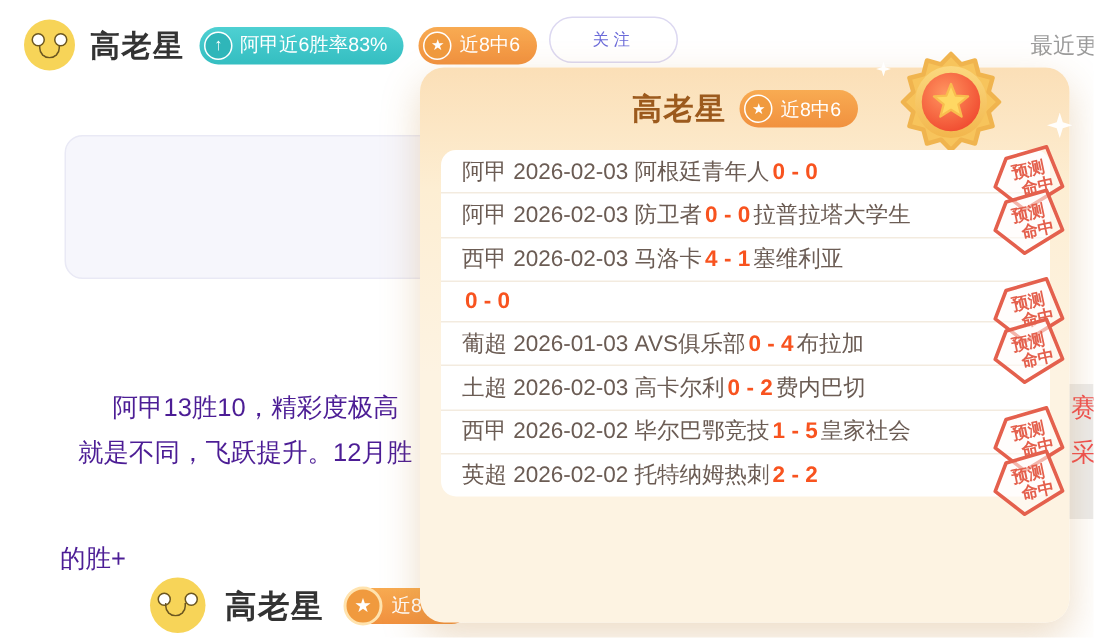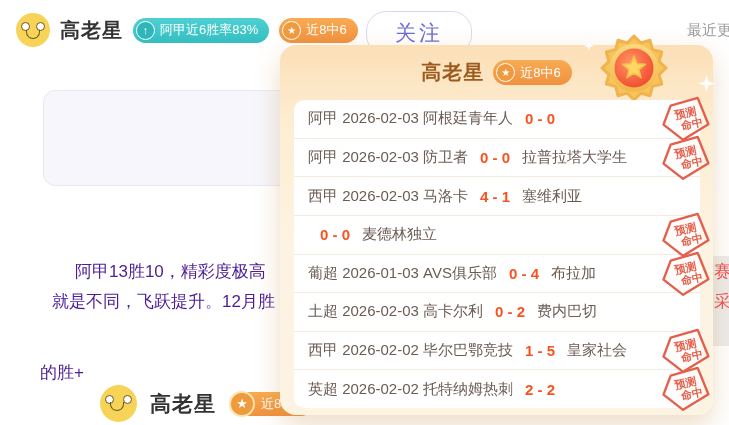--- a/index.html
+++ b/index.html
@@ -19,21 +19,21 @@
   .uname { font-size:20px; font-weight:700; color:#333; letter-spacing:1px; }
   .pill { display:inline-flex; align-items:center; gap:5px; color:#fff; font-size:13px;
     border-radius:999px; padding:3px 11px 3px 3px; white-space:nowrap; }
   .pill.teal { background:linear-gradient(180deg,#4ed0d2,#34bec1); }
   .pill.orange { background:linear-gradient(180deg,#f8ab52,#f1913f); }
   .picon { width:19px; height:19px; border-radius:50%; display:flex; align-items:center;
     justify-content:center; font-size:11px; color:#fff; border:1.5px solid #fff; }
   .picon.arrow { background:#2fb6b9; }
   .picon.star { background:#f09a3e; font-size:10px; }
   .follow-btn { position:absolute; left:366px; top:11px; background:#fff; border:1px solid #dcd8f1;
-    border-radius:20px; color:#6b6bd9; font-size:21px; padding:7px 28px; letter-spacing:3px; cursor:pointer; }
+    border-radius:20px; color:#6b6bd9; font-size:11px; padding:7px 28px; letter-spacing:3px; cursor:pointer; }
   .recent { position:absolute; left:687px; top:21px; color:#9b9b9b; font-size:15px; white-space:nowrap; }
   
   .infobox { position:absolute; left:43px; top:90px; width:640px; height:96px;
     background:#f6f6fc; border:1px solid #e9e9f5; border-radius:12px; }
   .article-line { position:absolute; color:#4c1d95; font-size:17px; white-space:nowrap; }
   .gray-strip { position:absolute; left:712px; top:256px; width:17px; height:90px; background:#ececec; }
   .frag { position:absolute; color:#f05050; font-size:17px; }
   
   .bottom-profile { position:absolute; left:100px; top:385px; display:flex; align-items:center; gap:13px; }
   .avatar.big { width:37px; height:37px; }
@@ -51,26 +51,26 @@
   .popup-header { position:absolute; left:0; top:0; width:100%; height:55px;
     display:flex; align-items:center; justify-content:center; gap:9px; }
   .popup-title { font-size:20px; font-weight:700; color:#9c5a1d; letter-spacing:1px; }
   .popup .pill.orange { font-size:13px; }
   .medal { position:absolute; left:320px; top:-12px; width:68px; height:70px; }
   .sparkle { position:absolute; background:#fff;
     clip-path:polygon(50% 0,62% 38%,100% 50%,62% 62%,50% 100%,38% 62%,0 50%,38% 38%); }
   .sp1 { left:304px; top:-4px; width:10px; height:10px; opacity:.95; }
   .sp2 { left:418px; top:30px; width:17px; height:17px; opacity:.95; }
   
-  .list { position:absolute; left:14px; top:55px; width:406px; height:308px;
+  .list { position:absolute; left:14px; top:55px; width:406px; height:231px;
     background:#ffffff; border-radius:10px; display:flex; flex-direction:column; }
   .row { position:relative; flex:1 1 auto; display:flex; align-items:center;
     padding-left:14px; font-size:15px; color:#6b5c54; white-space:nowrap; }
   .row:not(:last-child) { border-bottom:1px solid #f3ebdf; }
-  .row .score { color:#f8531f; font-weight:700; margin:0 12px; }
+  .row .score { color:#f8531f; font-weight:700; margin:0 2px; }
   .stamp { position:absolute; right:-10px; top:-2px; width:50px; height:44px;
     transform:rotate(-12deg); }
   .stamp polygon { fill:rgba(255,252,250,.55); stroke:#e4604d; stroke-width:2.4; stroke-linejoin:round; }
   .stamp text { fill:#e4604d; font-size:11px; font-weight:700; font-family:"Liberation Sans",sans-serif; }
 </style>
 </head>
 <body>
 
 <div class="header">
   <div class="avatar">
@@ -164,21 +164,20 @@
 
   <div class="row">
     <span class="prefix">西甲 2026-02-03 马洛卡</span>
         <span class="score">4 - 1</span>
         <span class="away">塞维利亚</span>
 
   </div>
 
   <div class="row">
         <span class="score">0 - 0</span>
-        <span class="away">麦德林独立</span>
     <svg class="stamp" viewBox="0 0 50 44">
       <polygon points="3,22 14,5 42,3 47,31 19,41"></polygon>
       <text class="st1" x="16" y="19">预测</text>
       <text class="st2" x="20" y="31">命中</text>
     </svg>
   </div>
 
   <div class="row">
     <span class="prefix">葡超 2026-01-03 AVS俱乐部</span>
         <span class="score">0 - 4</span>

